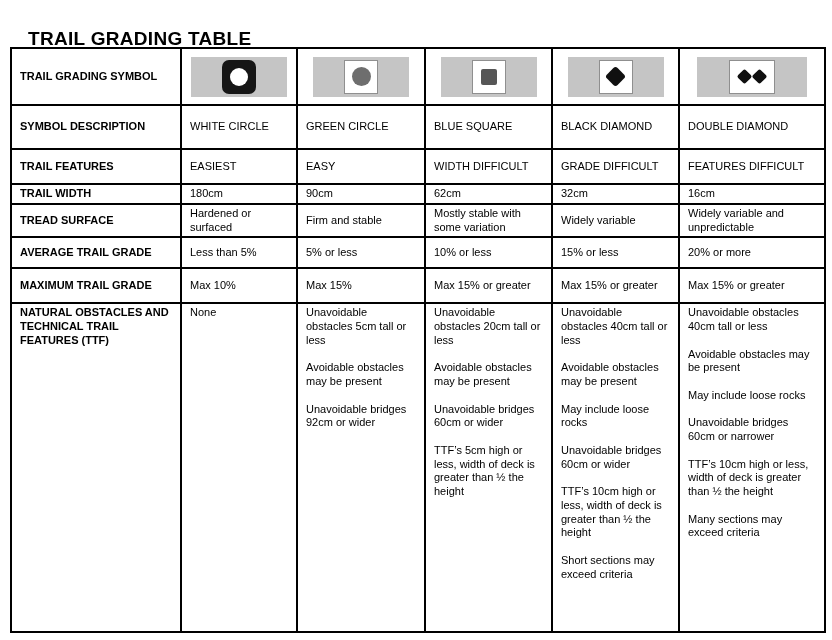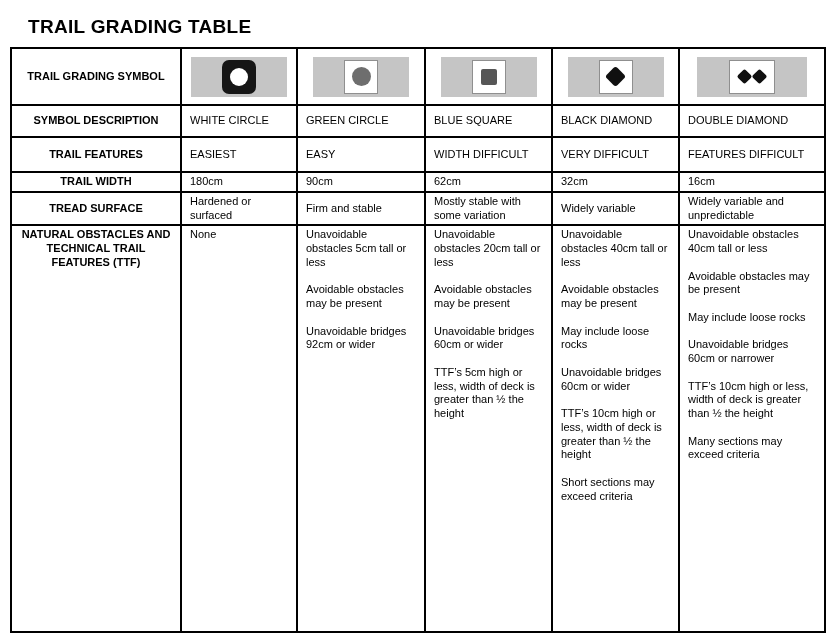--- a/index.html
+++ b/index.html
@@ -1,33 +1,33 @@
 <!DOCTYPE html>
 <html><head>
 <meta charset="utf-8">
 <style>
   html,body{margin:0;padding:0;}
   body{
     width:832px;height:640px;background:#ffffff;color:#000;
     font-family:"Liberation Sans",sans-serif;position:relative;overflow:hidden;
   }
   .page-title{
-    position:absolute;left:28px;top:16px;
+    position:absolute;left:28px;top:28px;
     font-size:19px;font-weight:bold;letter-spacing:.3px;
   }
   table.grading{
     position:absolute;left:10px;top:47px;width:814px;height:586px;
     border-collapse:collapse;table-layout:fixed;
   }
   .grading td,.grading th{
     border:2px solid #000;padding:2px 8px;font-size:11px;line-height:1.25;
     vertical-align:middle;text-align:left;overflow:hidden;word-wrap:break-word;
   }
-  .grading th{font-weight:bold;text-align:center;}
-  tr.r1{height:57px} tr.r2{height:32px} tr.r3{height:35px} tr.r4{height:19px}
+  .grading th{font-weight:bold;}
+  tr.r1{height:57px} tr.r2{height:44px} tr.r3{height:35px} tr.r4{height:19px}
   tr.r5{height:32px} tr.r6{height:31px} tr.r7{height:35px}
   tr.r8 td, tr.r8 th{vertical-align:top;}
   .pre{white-space:pre-line;}
   
   .sym-cell{padding:0 !important;}
   .plate{
     width:96px;height:40px;background:#c5c5c5;margin:0 auto;
     display:flex;align-items:center;justify-content:center;
   }
   .plate.wide{width:110px;}
@@ -110,21 +110,21 @@
     <td>BLUE SQUARE</td>
     <td>BLACK DIAMOND</td>
     <td>DOUBLE DIAMOND</td>
   </tr>
 
   <tr class="r3">
     <th>TRAIL FEATURES</th>
     <td>EASIEST</td>
     <td>EASY</td>
     <td>WIDTH DIFFICULT</td>
-    <td>VERY DIFFICULT</td>
+    <td>GRADE DIFFICULT</td>
     <td>FEATURES DIFFICULT</td>
   </tr>
 
   <tr class="r4">
     <th>TRAIL WIDTH</th>
     <td>180cm</td>
     <td>90cm</td>
     <td>62cm</td>
     <td>32cm</td>
     <td>16cm</td>
@@ -132,21 +132,37 @@
 
   <tr class="r5">
     <th>TREAD SURFACE</th>
     <td>Hardened or surfaced</td>
     <td>Firm and stable</td>
     <td>Mostly stable with some variation</td>
     <td>Widely variable</td>
     <td>Widely variable and unpredictable</td>
   </tr>
 
-
+  <tr class="r6">
+    <th>AVERAGE TRAIL GRADE</th>
+    <td>Less than 5%</td>
+    <td>5% or less</td>
+    <td>10% or less</td>
+    <td>15% or less</td>
+    <td>20% or more</td>
+  </tr>
+
+  <tr class="r7">
+    <th>MAXIMUM TRAIL GRADE</th>
+    <td>Max 10%</td>
+    <td>Max 15%</td>
+    <td>Max 15% or greater</td>
+    <td>Max 15% or greater</td>
+    <td>Max 15% or greater</td>
+  </tr>
 
   <tr class="r8">
     <th>NATURAL OBSTACLES AND TECHNICAL TRAIL FEATURES (TTF)</th>
     <td class="pre">None</td>
     <td class="pre">Unavoidable obstacles 5cm tall or less
 
 Avoidable obstacles may be present
 
 Unavoidable bridges 92cm or wider</td>
     <td class="pre">Unavoidable obstacles 20cm tall or less

